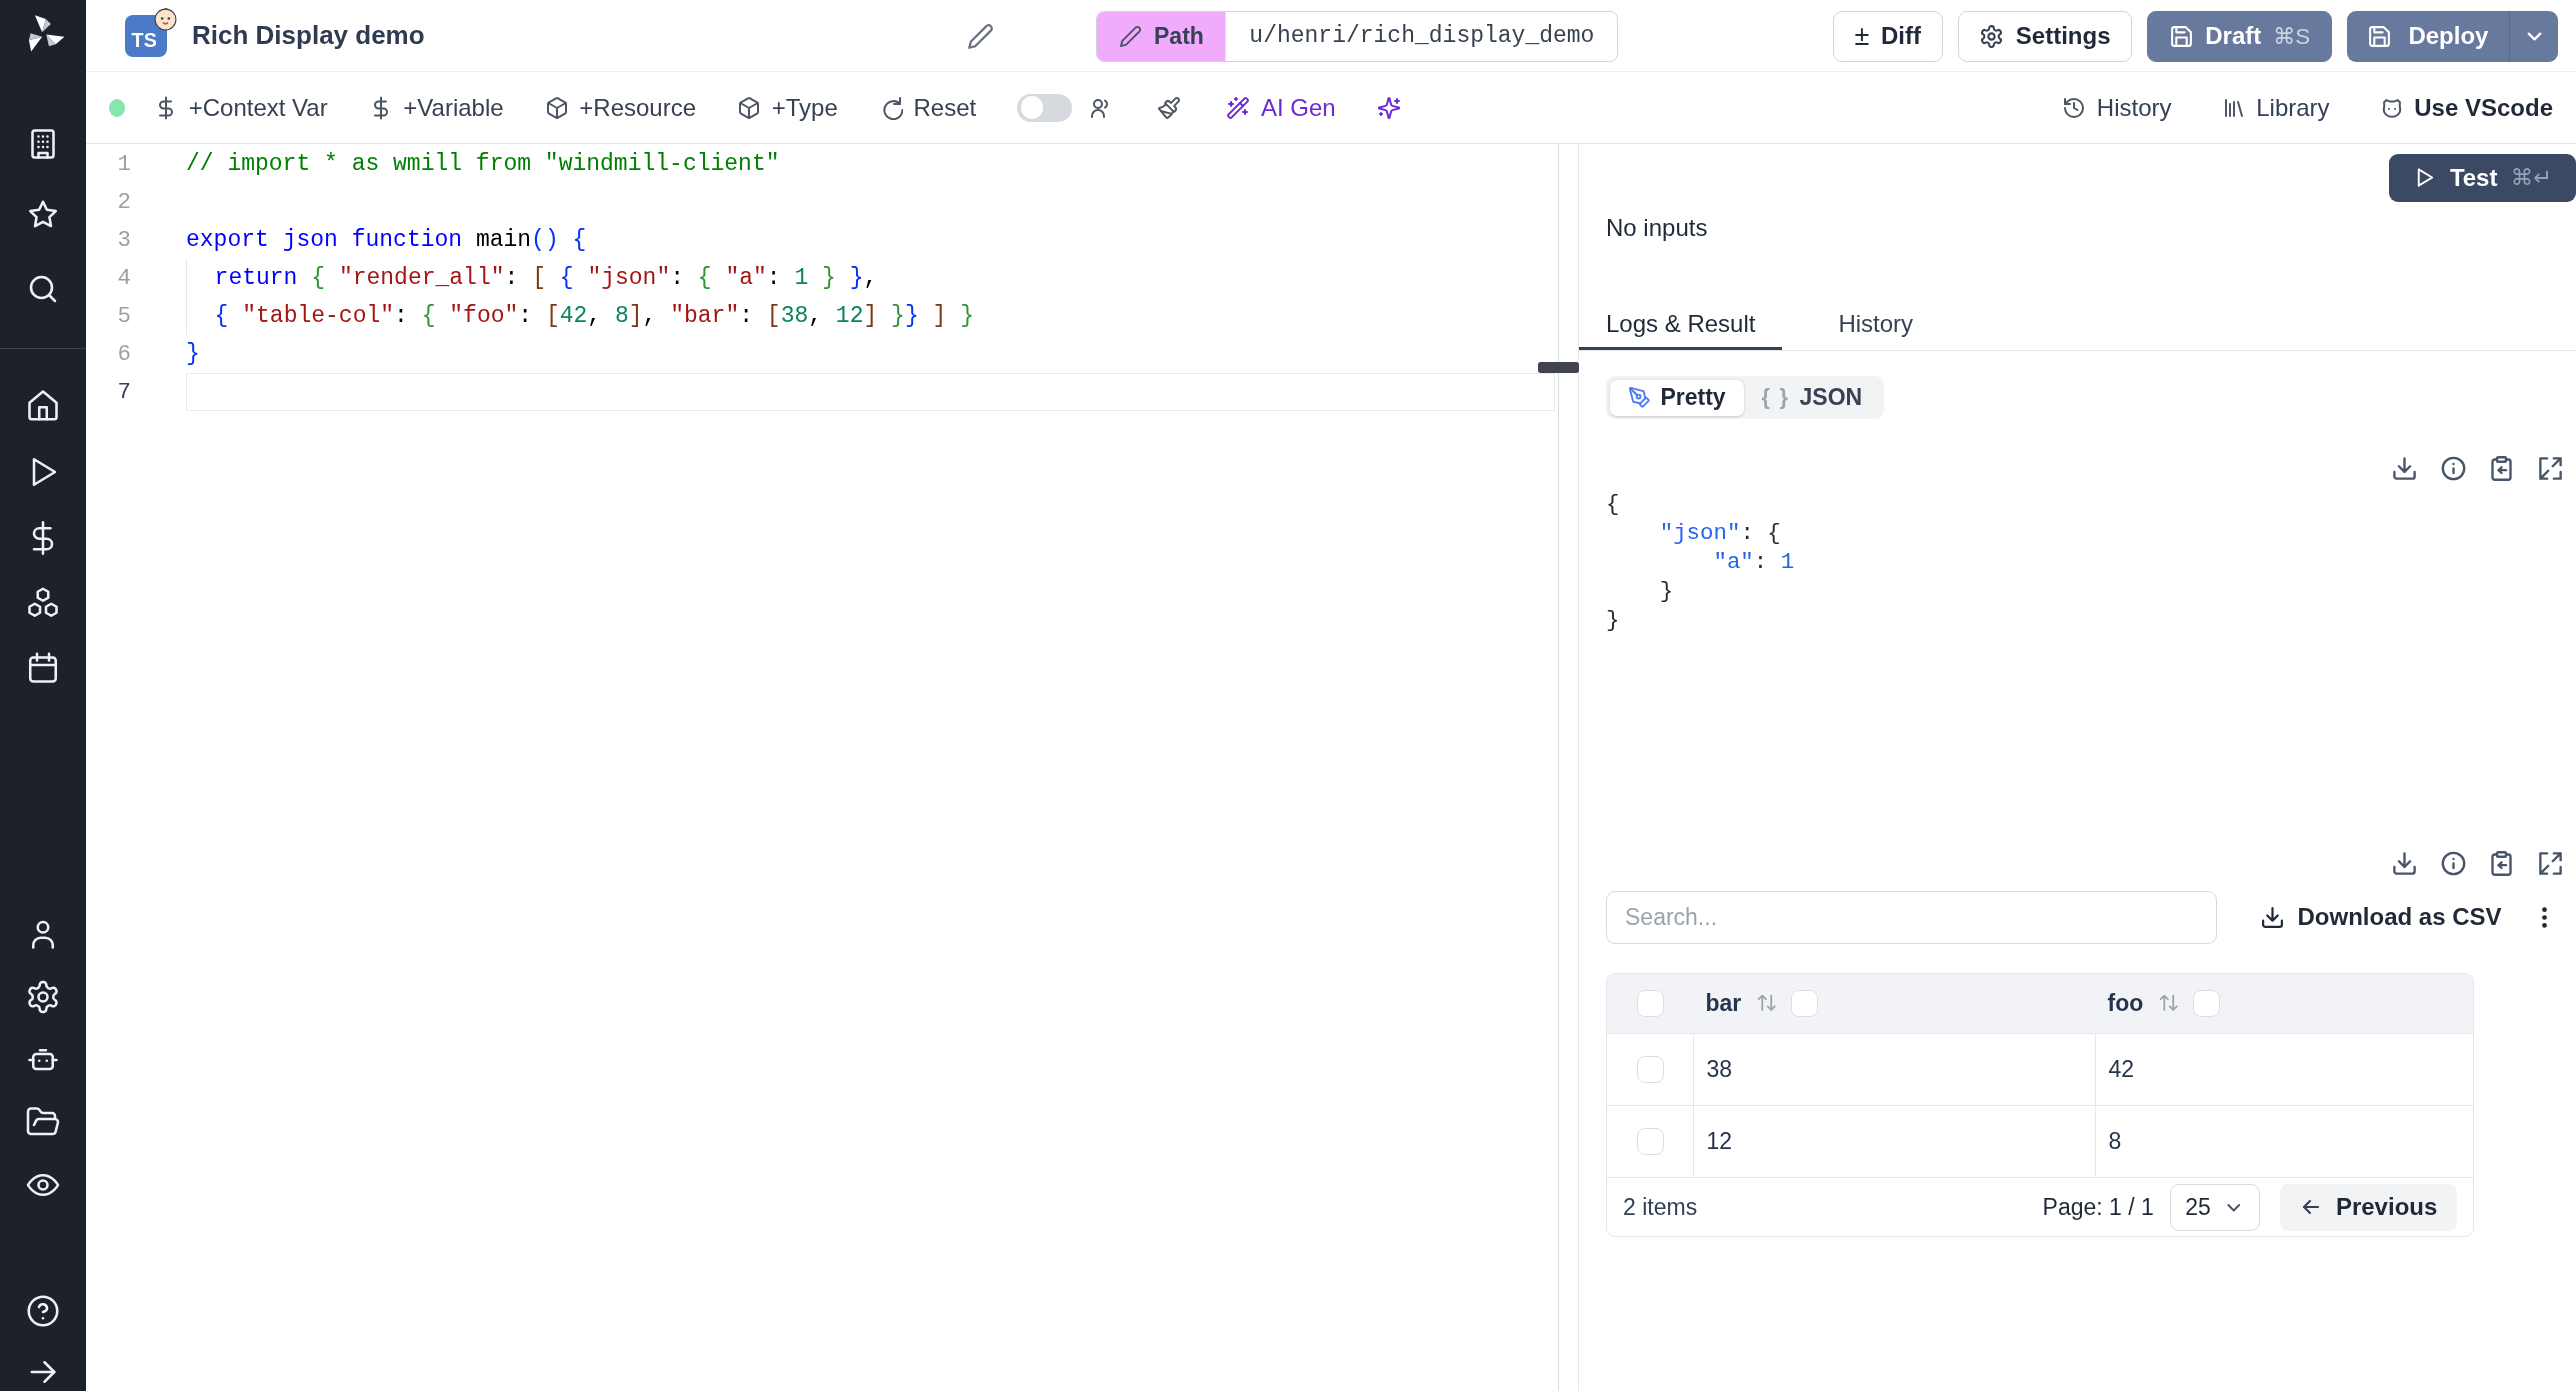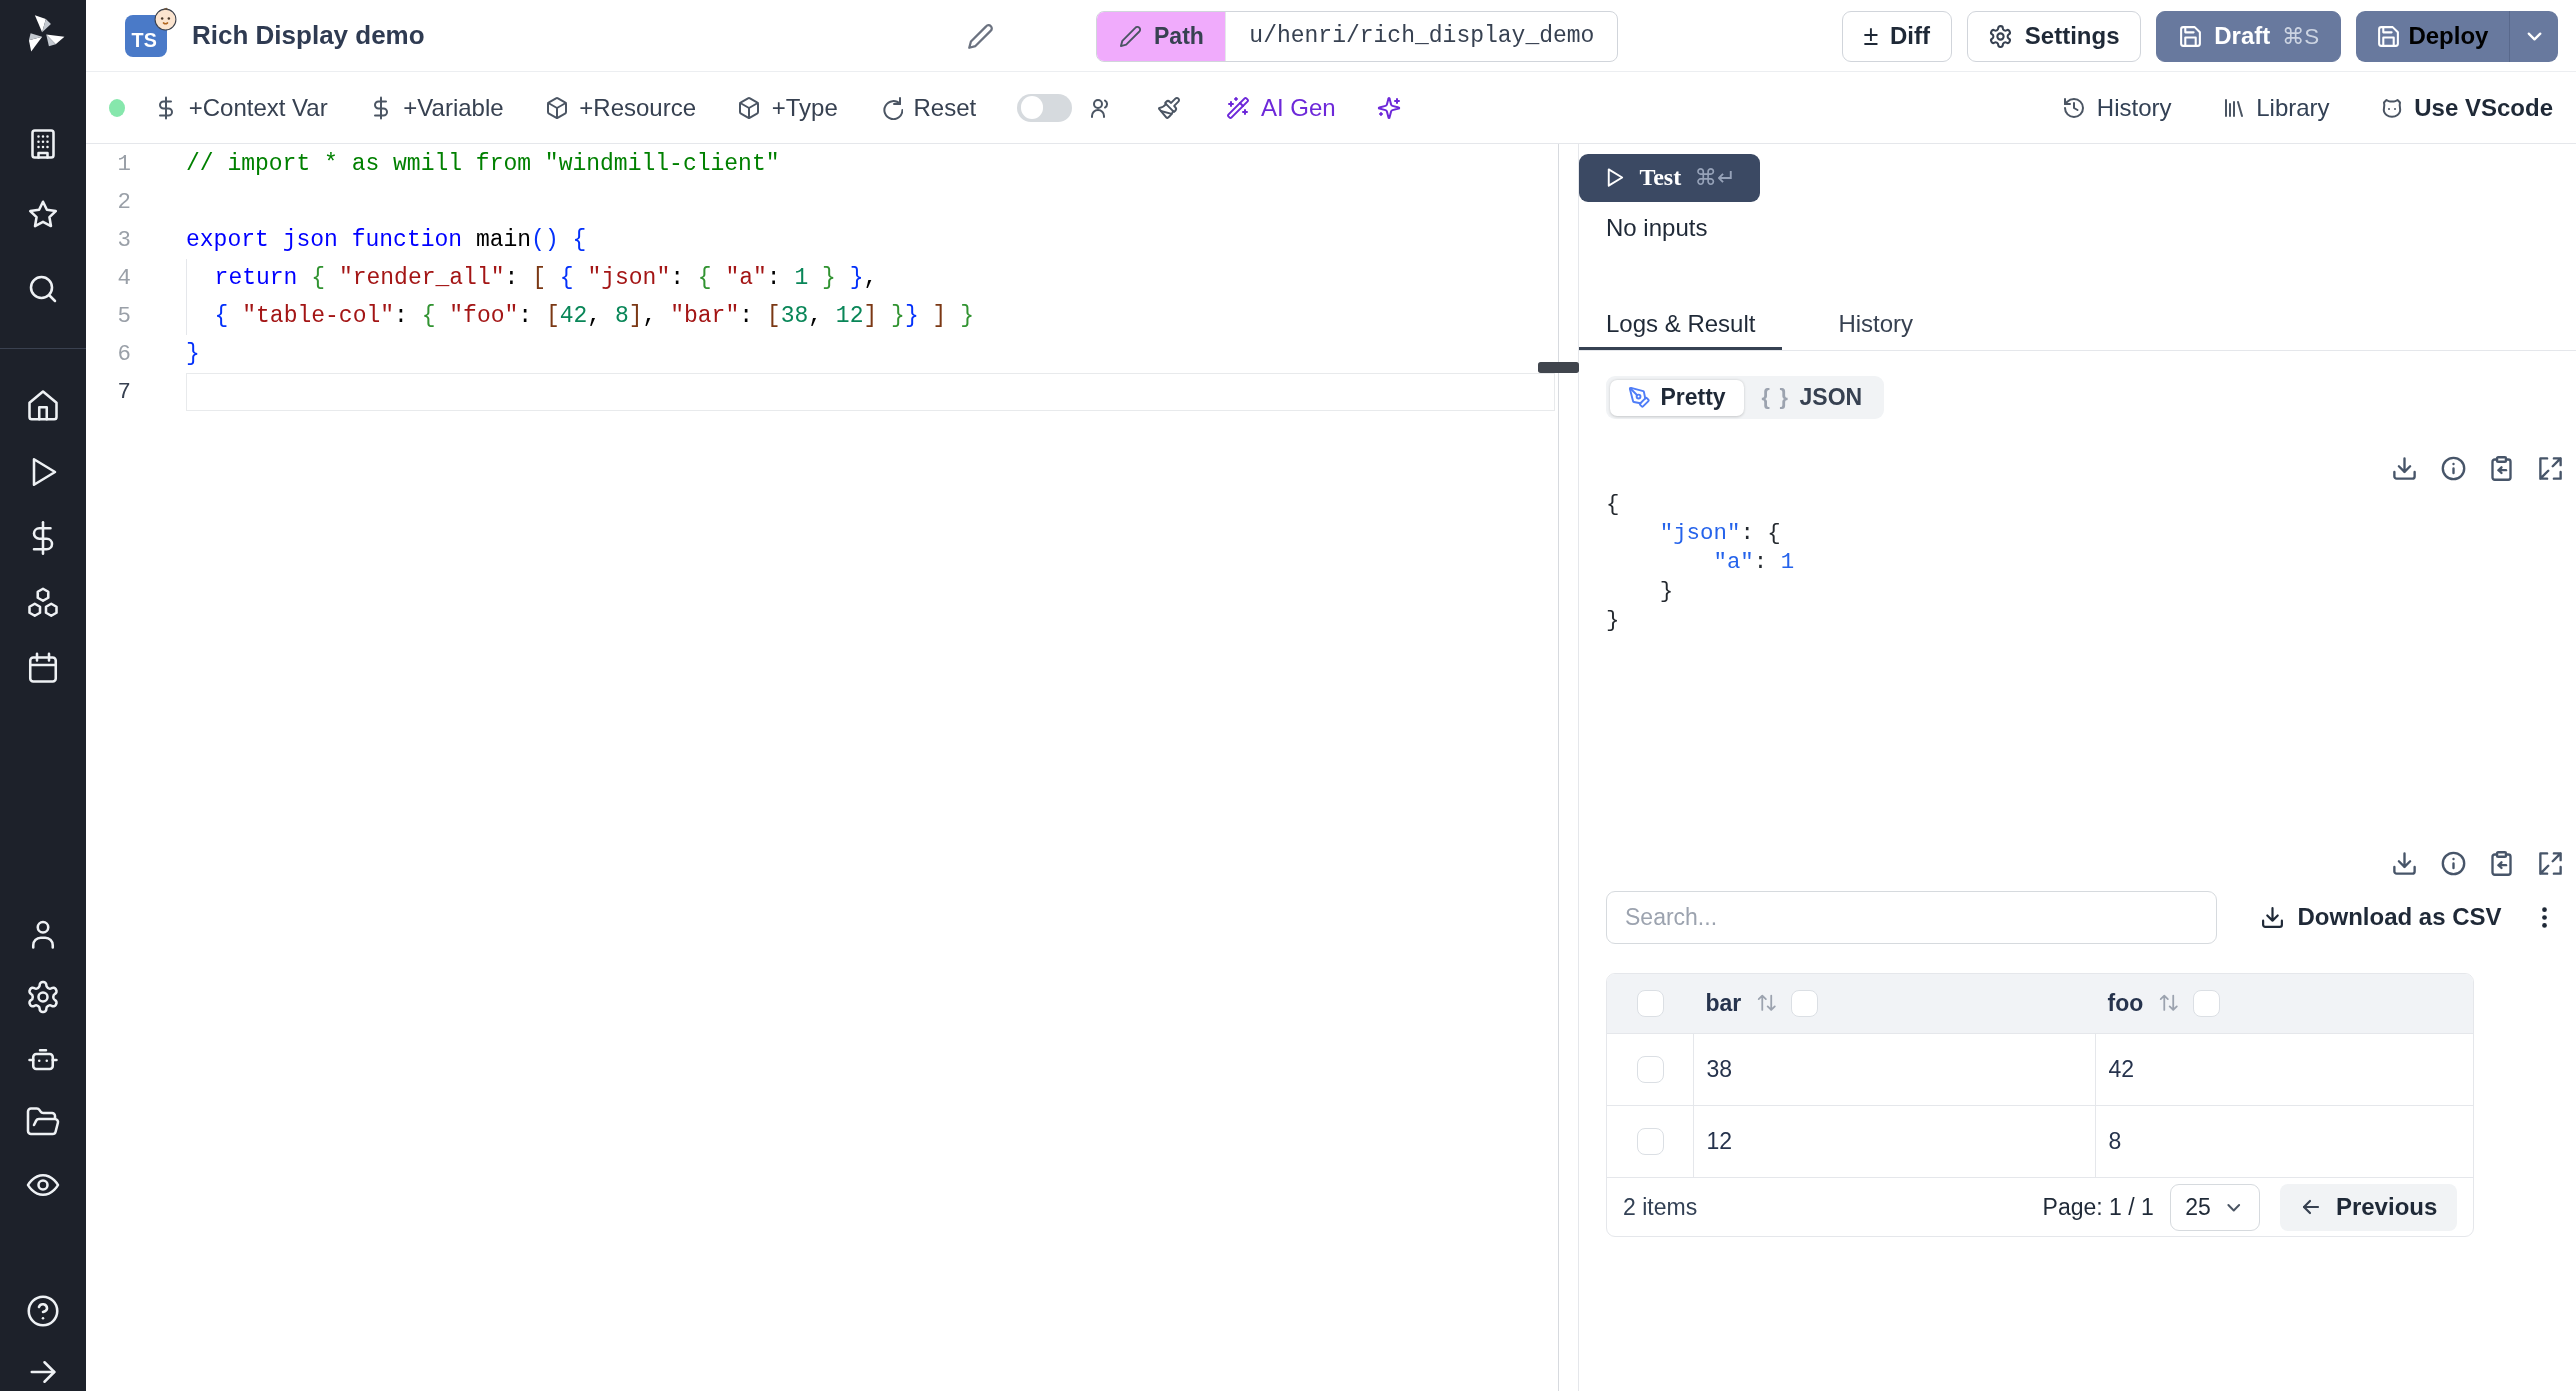--- a/index.html
+++ b/index.html
@@ -36,21 +36,21 @@
   .path-value { display:flex; align-items:center; padding:0 23px; font-family:"Liberation Mono", monospace;
     font-size:23px; color:#374151; }
   .topbar-right { position:absolute; right:18px; top:10.7px; display:flex; gap:15px; height:51px; }
   .btn { display:flex; align-items:center; gap:11.6px; border:0.9px solid #d1d5db; background:#fff; border-radius:9px;
     padding:0 20.6px; font-size:24px; font-weight:600; color:#1f2937; cursor:pointer; font-family:inherit; }
   .btn svg { width:25px; height:25px; stroke:#374151; stroke-width:2; fill:none; stroke-linecap:round; stroke-linejoin:round; }
   .btn.primary { background:#68799e; border-color:#68799e; color:#fff; }
   .btn.primary svg { stroke:#fff; }
   .btn .shortcut { color:#ccd4e2; font-weight:500; font-size:22.4px; }
   .deploy-split { display:flex; align-items:stretch; background:#68799e; border-radius:9px; overflow:hidden; }
-  .deploy-main { display:flex; align-items:center; gap:7px; padding:0 20.6px; font-size:24px; font-weight:600; color:#000000; cursor:pointer; }
+  .deploy-main { display:flex; align-items:center; gap:16px; padding:0 20.6px; font-size:24px; font-weight:600; color:#ffffff; cursor:pointer; }
   .deploy-main svg { width:25px; height:25px; stroke:#fff; stroke-width:2; fill:none; stroke-linecap:round; stroke-linejoin:round; }
   .deploy-caret { display:flex; align-items:center; padding:0 12.5px; border-left:0.9px solid #59698c; cursor:pointer; }
   .deploy-caret svg { width:23px; height:23px; stroke:#fff; stroke-width:2.4; fill:none; stroke-linecap:round; stroke-linejoin:round; }
 
   
   .toolbar { height:72px; border-bottom:0.9px solid #e5e7eb; display:flex; align-items:center; padding:0 23px; flex-shrink:0; }
   .status-dot { width:16px; height:18px; border-radius:50%; background:#86e7ac; margin-right:29px; }
   .tb-item { display:flex; align-items:center; gap:10.7px; margin-right:41px; cursor:pointer;
     font-size:24px; font-weight:500; color:#374151; white-space:nowrap; }
   .tb-item svg { width:24px; height:24px; stroke:#4b5563; stroke-width:2; fill:none; stroke-linecap:round; stroke-linejoin:round; }
@@ -73,21 +73,21 @@
   .code-row.active .code-text { border:1.8px solid #e8eaec; margin-right:2.7px; }
   .tk-cm{color:#008000} .tk-kw{color:#0000ff} .tk-str{color:#a31515} .tk-num{color:#098658}
   .tk-b1{color:#0431fa} .tk-b2{color:#319331} .tk-b3{color:#7b3814}
   .tk-key{color:#2563eb} .tk-val{color:#2563eb}
 
   .splitter { width:19px; position:relative; flex-shrink:0; }
   .splitter .handle { position:absolute; left:-21.5px; top:218px; width:41px; height:10.7px; background:#40454d; border-radius:2.7px; cursor:col-resize; }
 
   
   .panel { flex:1; border-left:0.9px solid #e5e7eb; display:flex; flex-direction:column; min-width:0; overflow:hidden; }
-  .test-row { display:flex; justify-content:flex-start; padding-top:9.8px;font-family:Liberation Serif, serif; }
+  .test-row { display:flex; justify-content:flex-end; padding-top:9.8px; }
   .test-btn { display:flex; align-items:center; gap:13.4px; background:#3b4963; border:none; border-radius:9px;
     height:48px; padding:0 24px; cursor:pointer; font-family:inherit; }
   .test-btn svg { width:23px; height:23px; stroke:#fff; stroke-width:2; fill:none; stroke-linecap:round; stroke-linejoin:round; }
   .test-btn .lbl { color:#fff; font-size:24px; font-weight:700; }
   .test-btn .sc { color:#96a2b8; font-size:22.4px; font-weight:500; }
   .no-inputs { margin:12.5px 0 0 27px; font-size:24px; color:#1f2937; }
   .tabs { display:flex; border-bottom:0.9px solid #e5e7eb; margin-top:68px; }
   .tab { font-size:24px; color:#1f2937; padding:0 27px 9px 27px; cursor:pointer; }
   .tab.active { border-bottom:3.6px solid #364152; font-weight:500; }
   .tab.inactive { margin-left:29px; color:#374151; }

